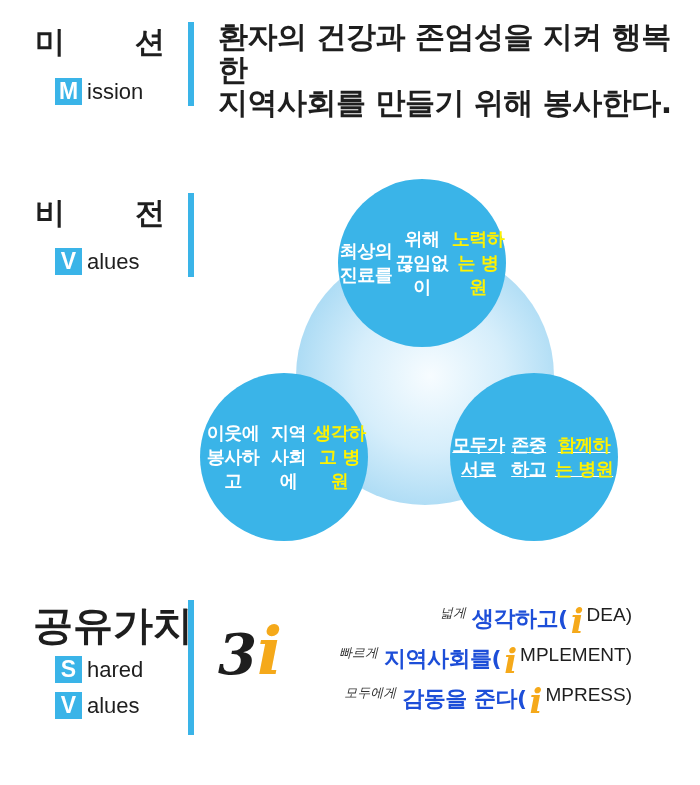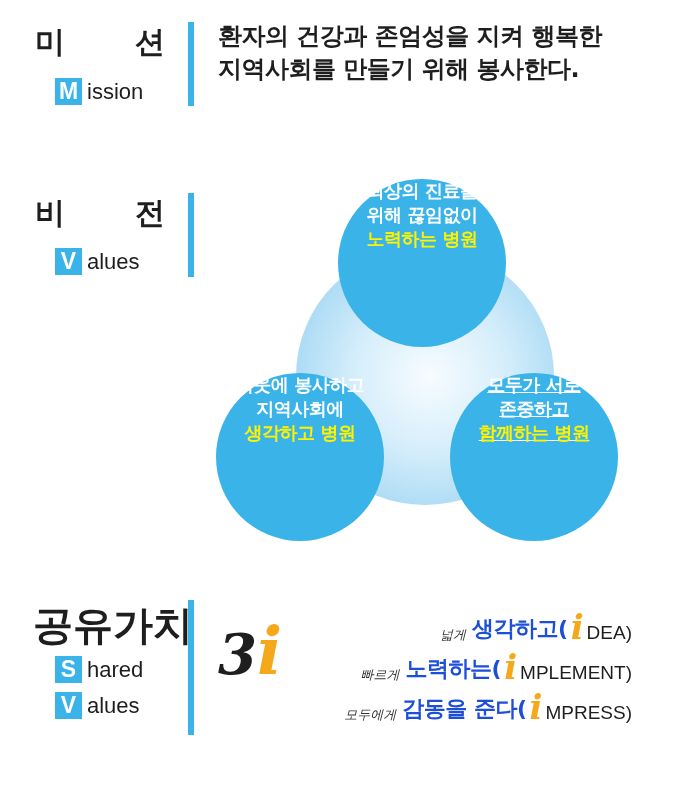--- a/index.html
+++ b/index.html
@@ -13,35 +13,35 @@
   }
   .title-spread { display: flex; justify-content: space-between; width: 130px; }
   .en-label { display: flex; align-items: center; font-size: 22px; color: #1e1e1e; font-family: "Liberation Sans", sans-serif; }
   .en-box {
     display: inline-flex; align-items: center; justify-content: center;
     width: 27px; height: 27px; background: #3ab4e8; color: #ffffff;
     font-weight: bold; font-size: 23px; margin-right: 5px; font-family: "Liberation Sans", sans-serif;
   }
   .vbar { width: 6px; background: #3ab4e8; }
   .mission-text {
-    font-size: 24px; font-weight: bold; line-height: 33px; color: #1e1e1e; letter-spacing: -0.5px;
+    font-size: 30px; font-weight: bold; line-height: 33px; color: #1e1e1e; letter-spacing: -0.5px;
   }
   .big-circle {
     border-radius: 50%;
     background: radial-gradient(circle at 52% 50%, #f7fcff 0%, #d6eefb 40%, #a9daf4 75%, #9ad3f2 100%);
   }
   .circle {
     border-radius: 50%; background: #3ab4e8;
-    display: flex; flex-direction: column; align-items: center; justify-content: flex-start;
+    display: flex; flex-direction: row; align-items: center; justify-content: flex-start;
     color: #ffffff; font-weight: bold; font-size: 18px; line-height: 24px; text-align: center;
     letter-spacing: -0.5px;
   }
   .circle .hl { color: #fff200; }
   .three-i { font-family: "DejaVu Serif", "Liberation Serif", serif; font-style: italic; font-weight: bold; }
-  .value-row { display: flex; align-items: flex-end; justify-content: flex-end; height: 40px; }
+  .value-row { display: flex; align-items: flex-start; justify-content: flex-end; height: 40px; }
   .hand { font-family: "DejaVu Serif", serif; font-style: italic; font-size: 13px; color: #333; margin-right: 6px; }
   .value-main { font-size: 22px; font-weight: bold; color: #1d4ed8; letter-spacing: -0.5px; }
   .i-glyph { font-family: "DejaVu Serif", serif; font-style: italic; font-weight: bold; color: #f5a91a; font-size: 34px; margin: 0 3px; line-height: 1; }
   .value-en { font-size: 19px; color: #1e1e1e; font-family: "Liberation Sans", sans-serif; }
 </style>
 </head>
 <body>
 
 <section>
   <div class="abs title-ko title-spread" style="left:35px; top:22px;">
@@ -71,21 +71,21 @@
   <div class="abs vbar" style="left:188px; top:193px; height:84px;"></div>
 
   <div class="abs big-circle" style="left:296px; top:247px; width:258px; height:258px;"></div>
 
   <div class="abs circle" style="left:338px; top:179px; width:168px; height:168px;">
     <div>최상의 진료를</div>
     <div>위해 끊임없이</div>
     <div class="hl">노력하는 병원</div>
   </div>
 
-  <div class="abs circle" style="left:216px; top:373px; width:168px; height:168px;">
+  <div class="abs circle" style="left:200px; top:373px; width:168px; height:168px;">
     <div>이웃에 봉사하고</div>
     <div>지역사회에</div>
     <div class="hl">생각하고 병원</div>
   </div>
 
   <div class="abs circle" style="left:450px; top:373px; width:168px; height:168px;text-decoration:underline;">
     <div>모두가 서로</div>
     <div>존중하고</div>
     <div class="hl">함께하는 병원</div>
   </div>
@@ -109,21 +109,21 @@
 
   <div class="abs" style="right:68px; top:604px; width:380px;">
     <div class="value-row">
       <span class="hand">넓게</span>
       <span class="value-main">생각하고(</span>
       <span class="i-glyph">i</span>
       <span class="value-en">DEA)</span>
     </div>
     <div class="value-row">
       <span class="hand">빠르게</span>
-      <span class="value-main">노력하는(</span>
+      <span class="value-main">지역사회를(</span>
       <span class="i-glyph">i</span>
       <span class="value-en">MPLEMENT)</span>
     </div>
     <div class="value-row">
       <span class="hand">모두에게</span>
       <span class="value-main">감동을 준다(</span>
       <span class="i-glyph">i</span>
       <span class="value-en">MPRESS)</span>
     </div>
   </div>

